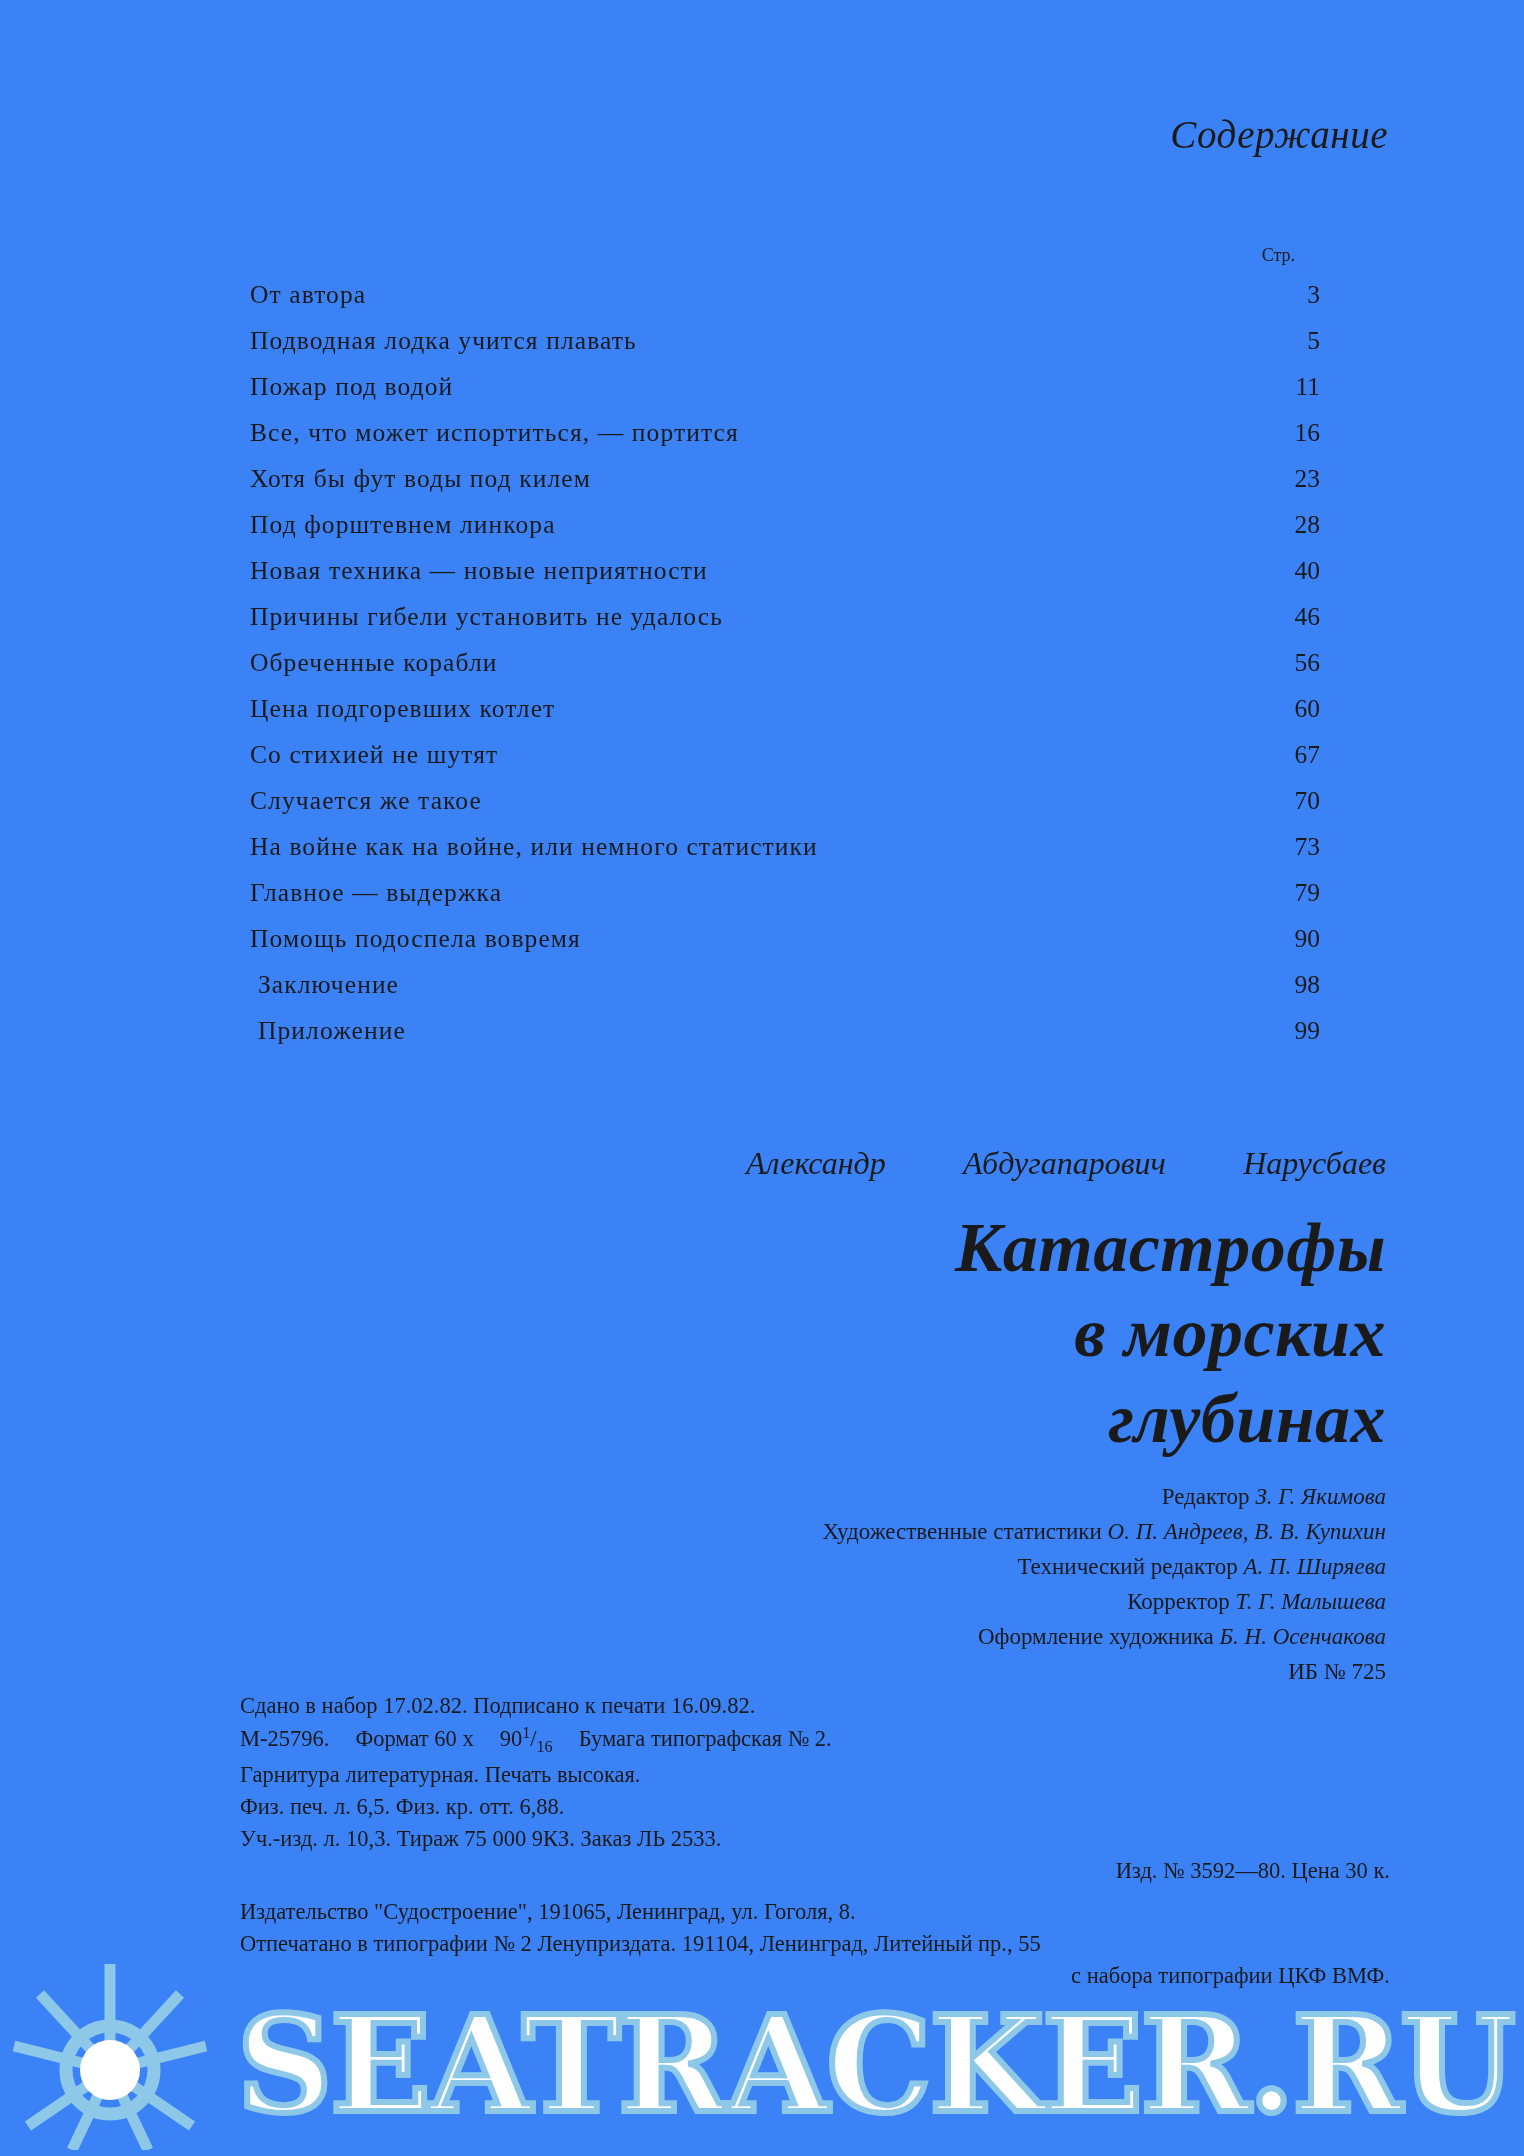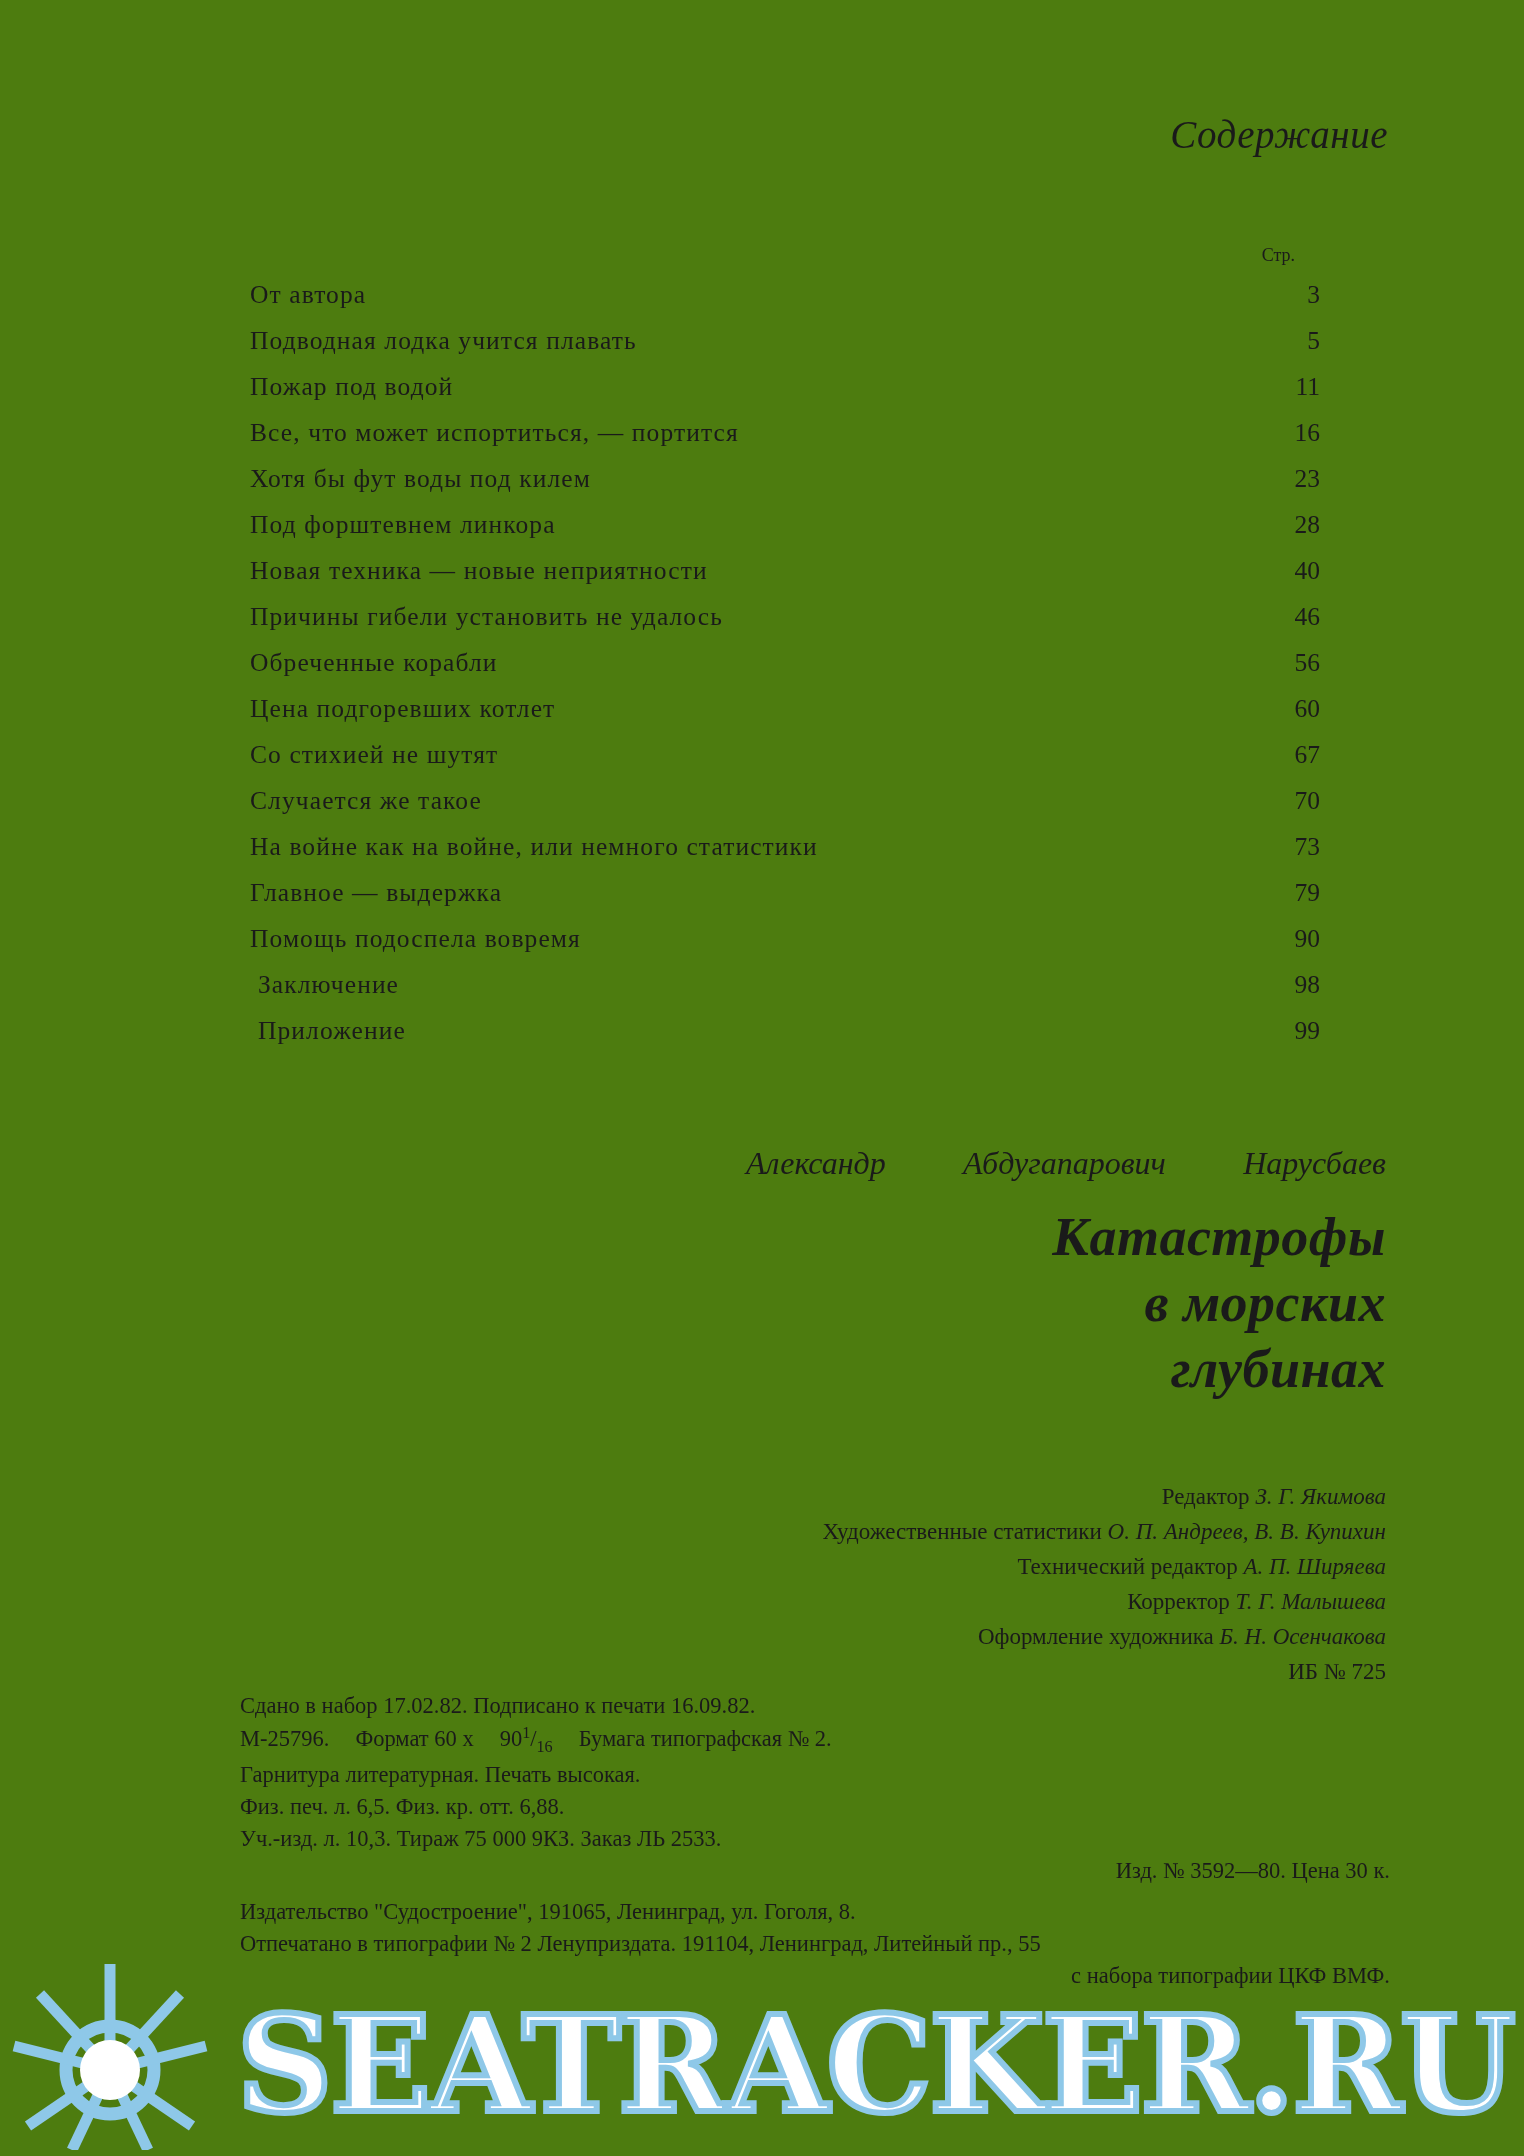--- a/index.html
+++ b/index.html
@@ -4,21 +4,21 @@
 <style>
   html, body {
     margin: 0;
     padding: 0;
     background: #ffffff;
   }
   .page {
     position: relative;
     width: 1524px;
     height: 2156px;
-    background: #4d7c0f;
+    background: #3b82f6;
     font-family: "Liberation Serif", serif;
     color: #1a1a1a;
     overflow: hidden;
   }
   
   .heading {
     position: absolute;
     top: 112px;
     right: 136px;
     font-size: 39px;
@@ -83,21 +83,21 @@
     justify-content: space-between;
     font-size: 32px;
     font-style: italic;
   }
   
   .booktitle {
     position: absolute;
     top: 1205px;
     right: 138px;
     text-align: right;
-    font-size: 54px;
+    font-size: 70px;
     font-weight: bold;
     font-style: italic;
     line-height: 1.22;
     letter-spacing: 0.5px;
   }
   
   .credits {
     position: absolute;
     top: 1480px;
     right: 138px;

